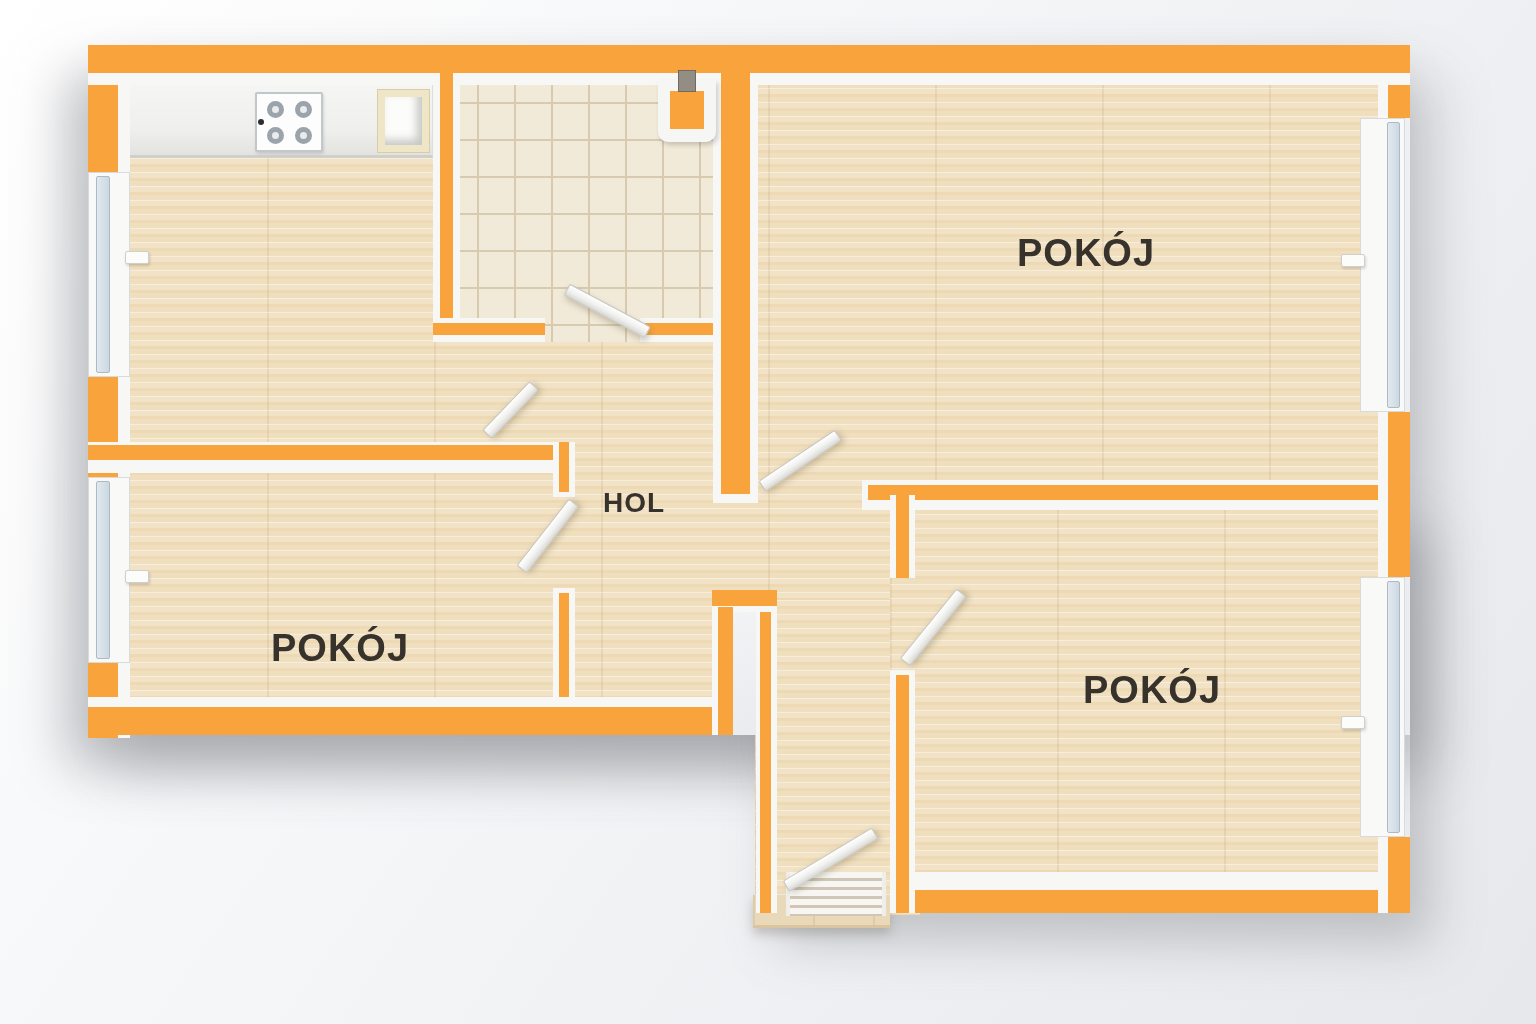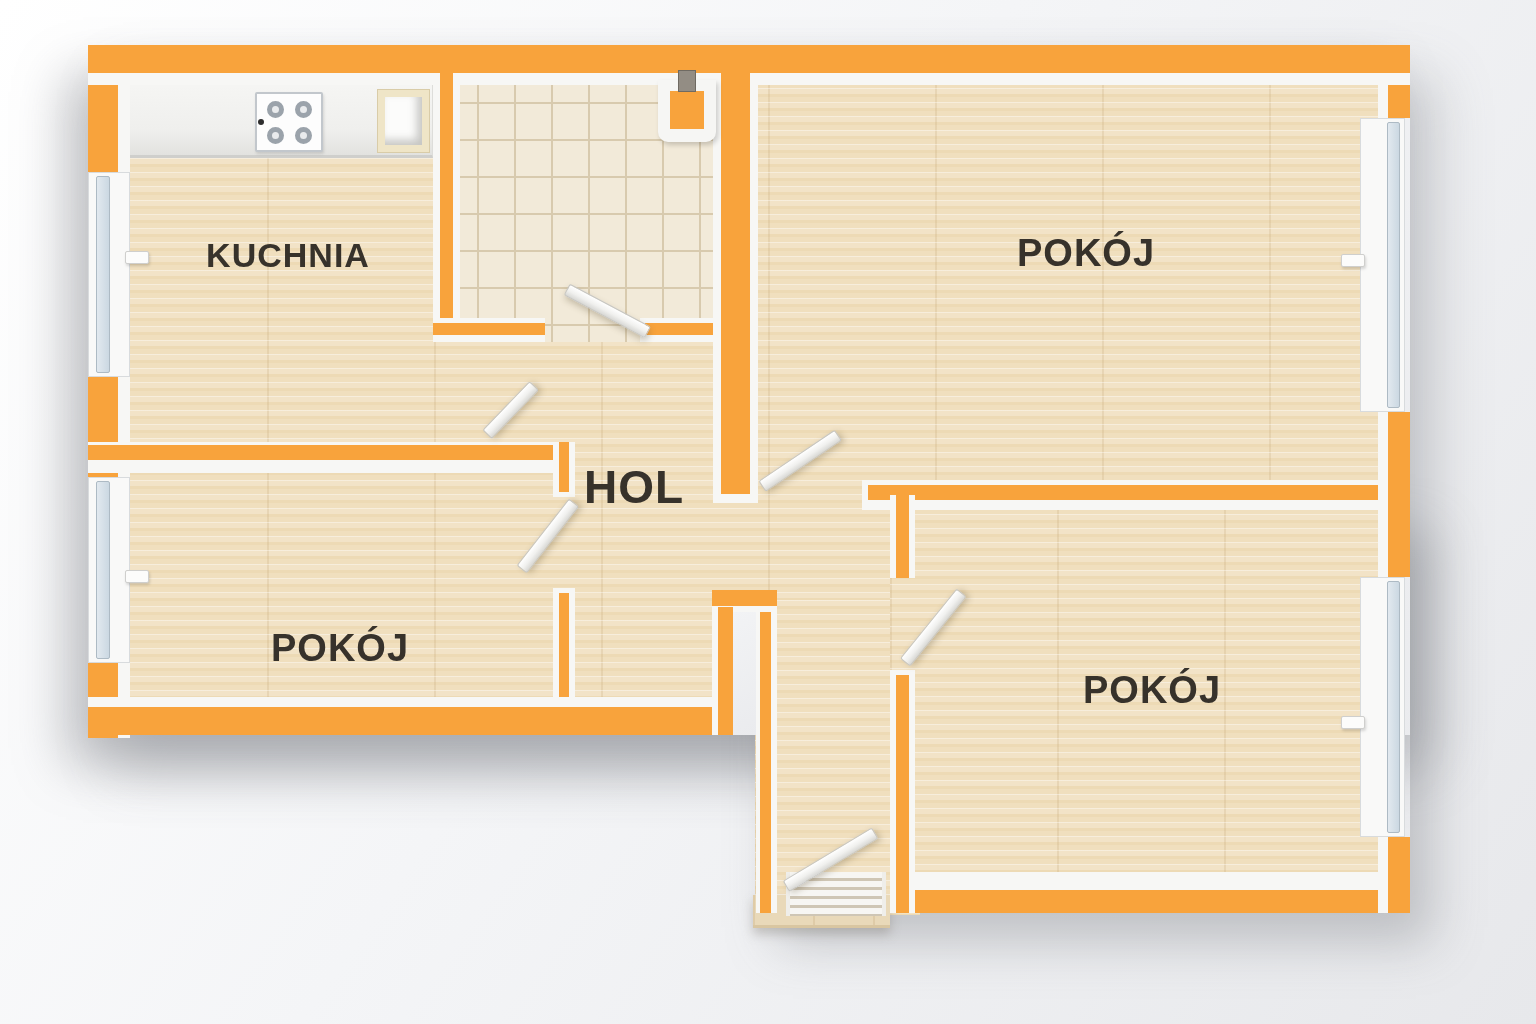--- a/index.html
+++ b/index.html
@@ -133,19 +133,18 @@
     <div class="faucet" style="left:20px;top:-10px;width:18px;height:22px;"></div>
   </div>
 
   <div class="door" style="left:556px;top:326px;width:92px;transform-origin:100% 50%;transform:rotate(28deg);"></div>
   <div class="door" style="left:487px;top:428px;width:68px;transform-origin:0% 50%;transform:rotate(-46deg);"></div>
   <div class="door" style="left:489px;top:496px;width:85px;transform-origin:100% 50%;transform:rotate(-52deg);"></div>
   <div class="door" style="left:762px;top:480px;width:92px;transform-origin:0% 50%;transform:rotate(-34deg);"></div>
   <div class="door" style="left:905px;top:656px;width:90px;transform-origin:0% 50%;transform:rotate(-51deg);"></div>
   <div class="door" style="left:786px;top:880px;width:104px;transform-origin:0% 50%;transform:rotate(-31deg);"></div>
 
-  <div class="room-label" style="left:288px;top:255px;font-size:34px;">KUCHNIA</div>
   <div class="room-label" style="left:1086px;top:253px;font-size:38px;">POKÓJ</div>
-  <div class="room-label" style="left:634px;top:487px;font-size:46px;">HOL</div>
+  <div class="room-label" style="left:634px;top:503px;font-size:28px;">HOL</div>
   <div class="room-label" style="left:340px;top:648px;font-size:38px;">POKÓJ</div>
   <div class="room-label" style="left:1152px;top:690px;font-size:38px;">POKÓJ</div>
 
 </div>
 
 </body></html>

